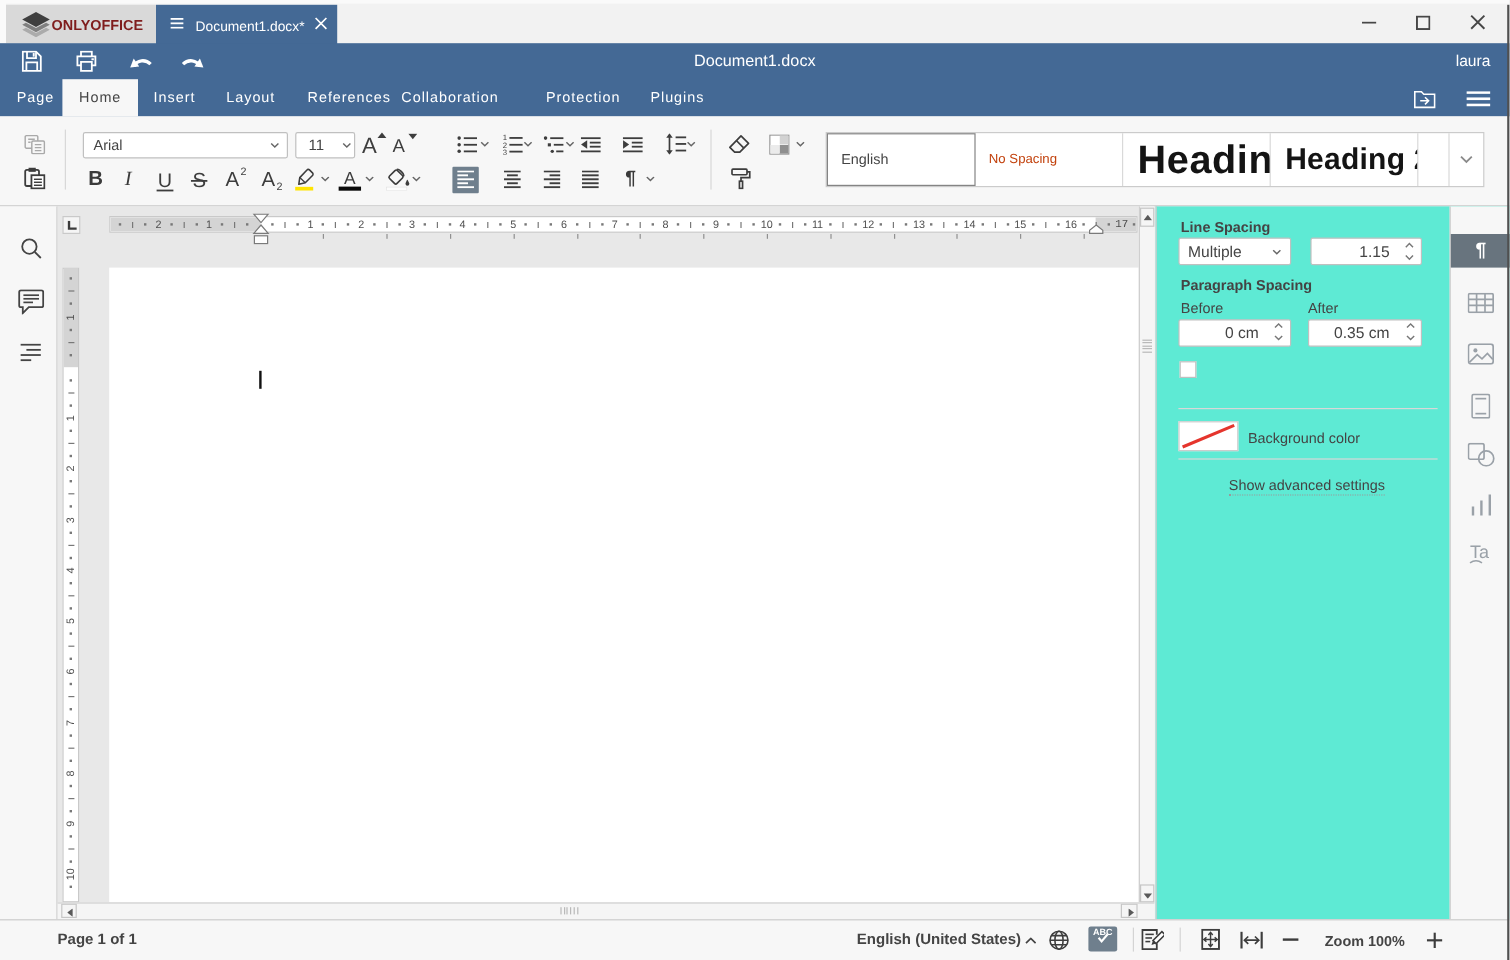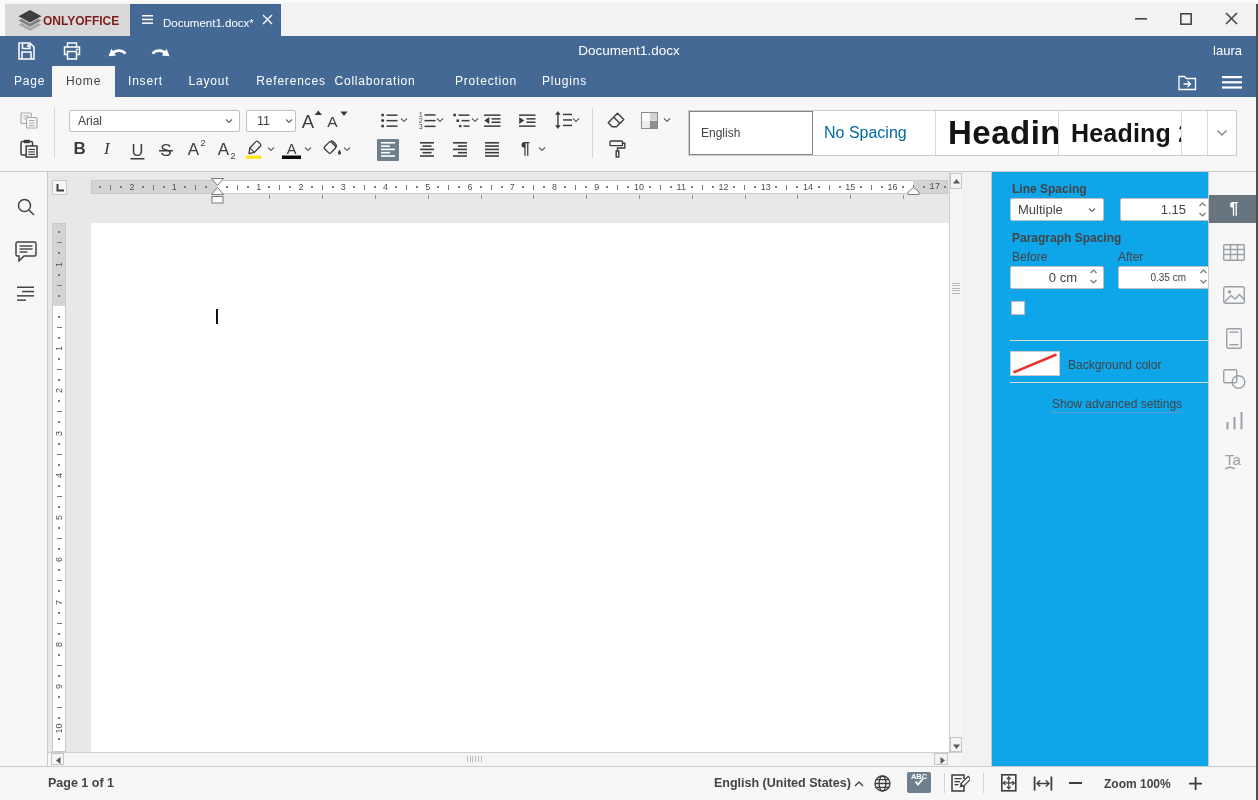--- a/index.html
+++ b/index.html
@@ -39,21 +39,21 @@
   .rnum { position:absolute; font-size:9px; color:#4f4f4f; line-height:9px; }
   .rdot { position:absolute; width:2px; height:2px; background:#787878; }
   .rtick { position:absolute; background:#787878; }
   .tabtick { position:absolute; width:1px; height:4px; background:#909090; top:23px; }
   
   #vscroll { left:949px; top:172px; width:13px; height:580px; background:#f5f5f5; border-left:1px solid #cfcfcf; }
   #hscroll { left:48px; top:752px; width:914px; height:14px; background:#f5f5f5; border-top:1px solid #cfcfcf; }
   .sbtn { position:absolute; background:#f5f5f5; border:1px solid #c6c6c6; }
   .gripline { position:absolute; background:#b9b9b9; }
   
-  #rpanel { left:991px; top:172px; width:240px; height:594px; background:#0ea5e9; border-left:1px solid #cbcbcb; font-size:12px; color:#444; }
+  #rpanel { left:963px; top:172px; width:295px; height:594px; background:#5eead4; border-left:1px solid #cbcbcb; font-size:12px; color:#444; }
   #rpanel > div { position:absolute; }
   #rstrip { left:1208px; top:172px; width:50px; height:594px; background:#f7f7f7; border-left:1px solid #cbcbcb; }
   #rstrip > div { position:absolute; }
   .spinner { position:absolute; background:#fff; border:1px solid #c0c0c0; border-radius:2px; font-size:12px; color:#444; }
   .spinarr { position:absolute; right:5px; width:9px; height:18px; }
   
   #statusbar { left:0; top:766px; width:1258px; height:34px; background:#f7f7f7; border-top:1px solid #cbcbcb; font-size:12px; color:#444; }
   #statusbar > div { position:absolute; }
   .ssep { position:absolute; width:1px; height:20px; top:6px; background:#d4d4d4; }
   #rightedge { left:1256px; top:4px; width:2px; height:796px; background:#505050; }
@@ -361,21 +361,21 @@
     <svg class="chev" style="left:538px;top:50px;" viewBox="0 0 8 5">
         <path d="M1,0.5 L4,3.5 L7,0.5" fill="none" stroke="#666" stroke-width="1.2"></path>
       </svg>
   </div>
   <div class="tsep" style="left:592px;top:11px;height:50px;"></div>
   <div id="gallery">
     <div class="gcell" style="width:124px;border:1px solid #848484;">
         <span style="font-size:12px;padding-left:11px;color:#444;">English</span>
       </div>
     <div class="gcell" style="width:123px;">
-        <span style="font-size:16px;padding-left:11px;color:#0369a1;text-align:center;">No Spacing</span>
+        <span style="font-size:11px;padding-left:11px;color:#c2410c;text-align:center;">No Spacing</span>
       </div>
     <div class="gcell" style="width:123px;">
         <span style="font-size:33px;font-weight:bold;color:#141414;padding-left:12px;white-space:nowrap;letter-spacing:0.5px;">Heading 1</span>
       </div>
     <div class="gcell" style="width:123px;">
         <span style="font-size:25px;font-weight:bold;color:#141414;padding-left:12px;white-space:nowrap;letter-spacing:0.2px;">Heading 2</span>
       </div>
     <div class="gcell" style="width:26px;"></div>
     <div class="gcell" style="width:28px;border-right:none;justify-content:center;">
         <svg width="12" height="8" viewBox="0 0 12 8">
@@ -624,21 +624,21 @@
   <div style="left:20px;top:10px;font-weight:bold;">Line Spacing</div>
   <div class="combo" style="left:18px;top:26px;width:94px;height:23px;line-height:21px;padding-left:7px;font-size:13px;">Multiple</div>
   <svg class="chev" style="left:96px;top:36px;" viewBox="0 0 8 5">
       <path d="M1,0.5 L4,3.5 L7,0.5" fill="none" stroke="#666" stroke-width="1.2"></path>
     </svg>
   <div class="spinner" style="left:128px;top:26px;width:93px;height:23px;line-height:21px;text-align:right;padding-right:26px;font-size:13px;padding-left:24px;">1.15</div>
   <div style="left:20px;top:59px;font-weight:bold;">Paragraph Spacing</div>
   <div style="left:20px;top:78px;">Before</div>
   <div style="left:126px;top:78px;">After</div>
   <div class="spinner" style="left:18px;top:94px;width:94px;height:23px;line-height:21px;text-align:right;padding-right:26px;font-size:13px;">0 cm</div>
-  <div class="spinner" style="left:126px;top:94px;width:95px;height:23px;line-height:21px;text-align:right;padding-right:26px;font-size:10px;">0.35 cm</div>
+  <div class="spinner" style="left:126px;top:94px;width:95px;height:23px;line-height:21px;text-align:right;padding-right:26px;font-size:13px;">0.35 cm</div>
   <div style="left:19px;top:129px;width:14px;height:14px;background:#fff;border:1px solid #bfbfbf;"></div>
   <div style="left:18px;top:168px;width:216px;border-top:1px solid #d8d8d8;"></div>
   <div style="left:18px;top:179px;width:50px;height:25px;background:#fff;border:1px solid #cbcbcb;">
     <svg width="48" height="23" viewBox="0 0 48 23">
         <line x1="2.5" y1="20.5" x2="45.5" y2="2.5" stroke="#e5352d" stroke-width="2.6"></line>
       </svg>
   </div>
   <div style="left:76px;top:186px;">Background color</div>
   <div style="left:18px;top:210px;width:216px;border-top:1px solid #d8d8d8;"></div>
   <div style="left:60px;top:225px;border-bottom:1px dotted #999;padding-bottom:1px;">Show advanced settings</div>

